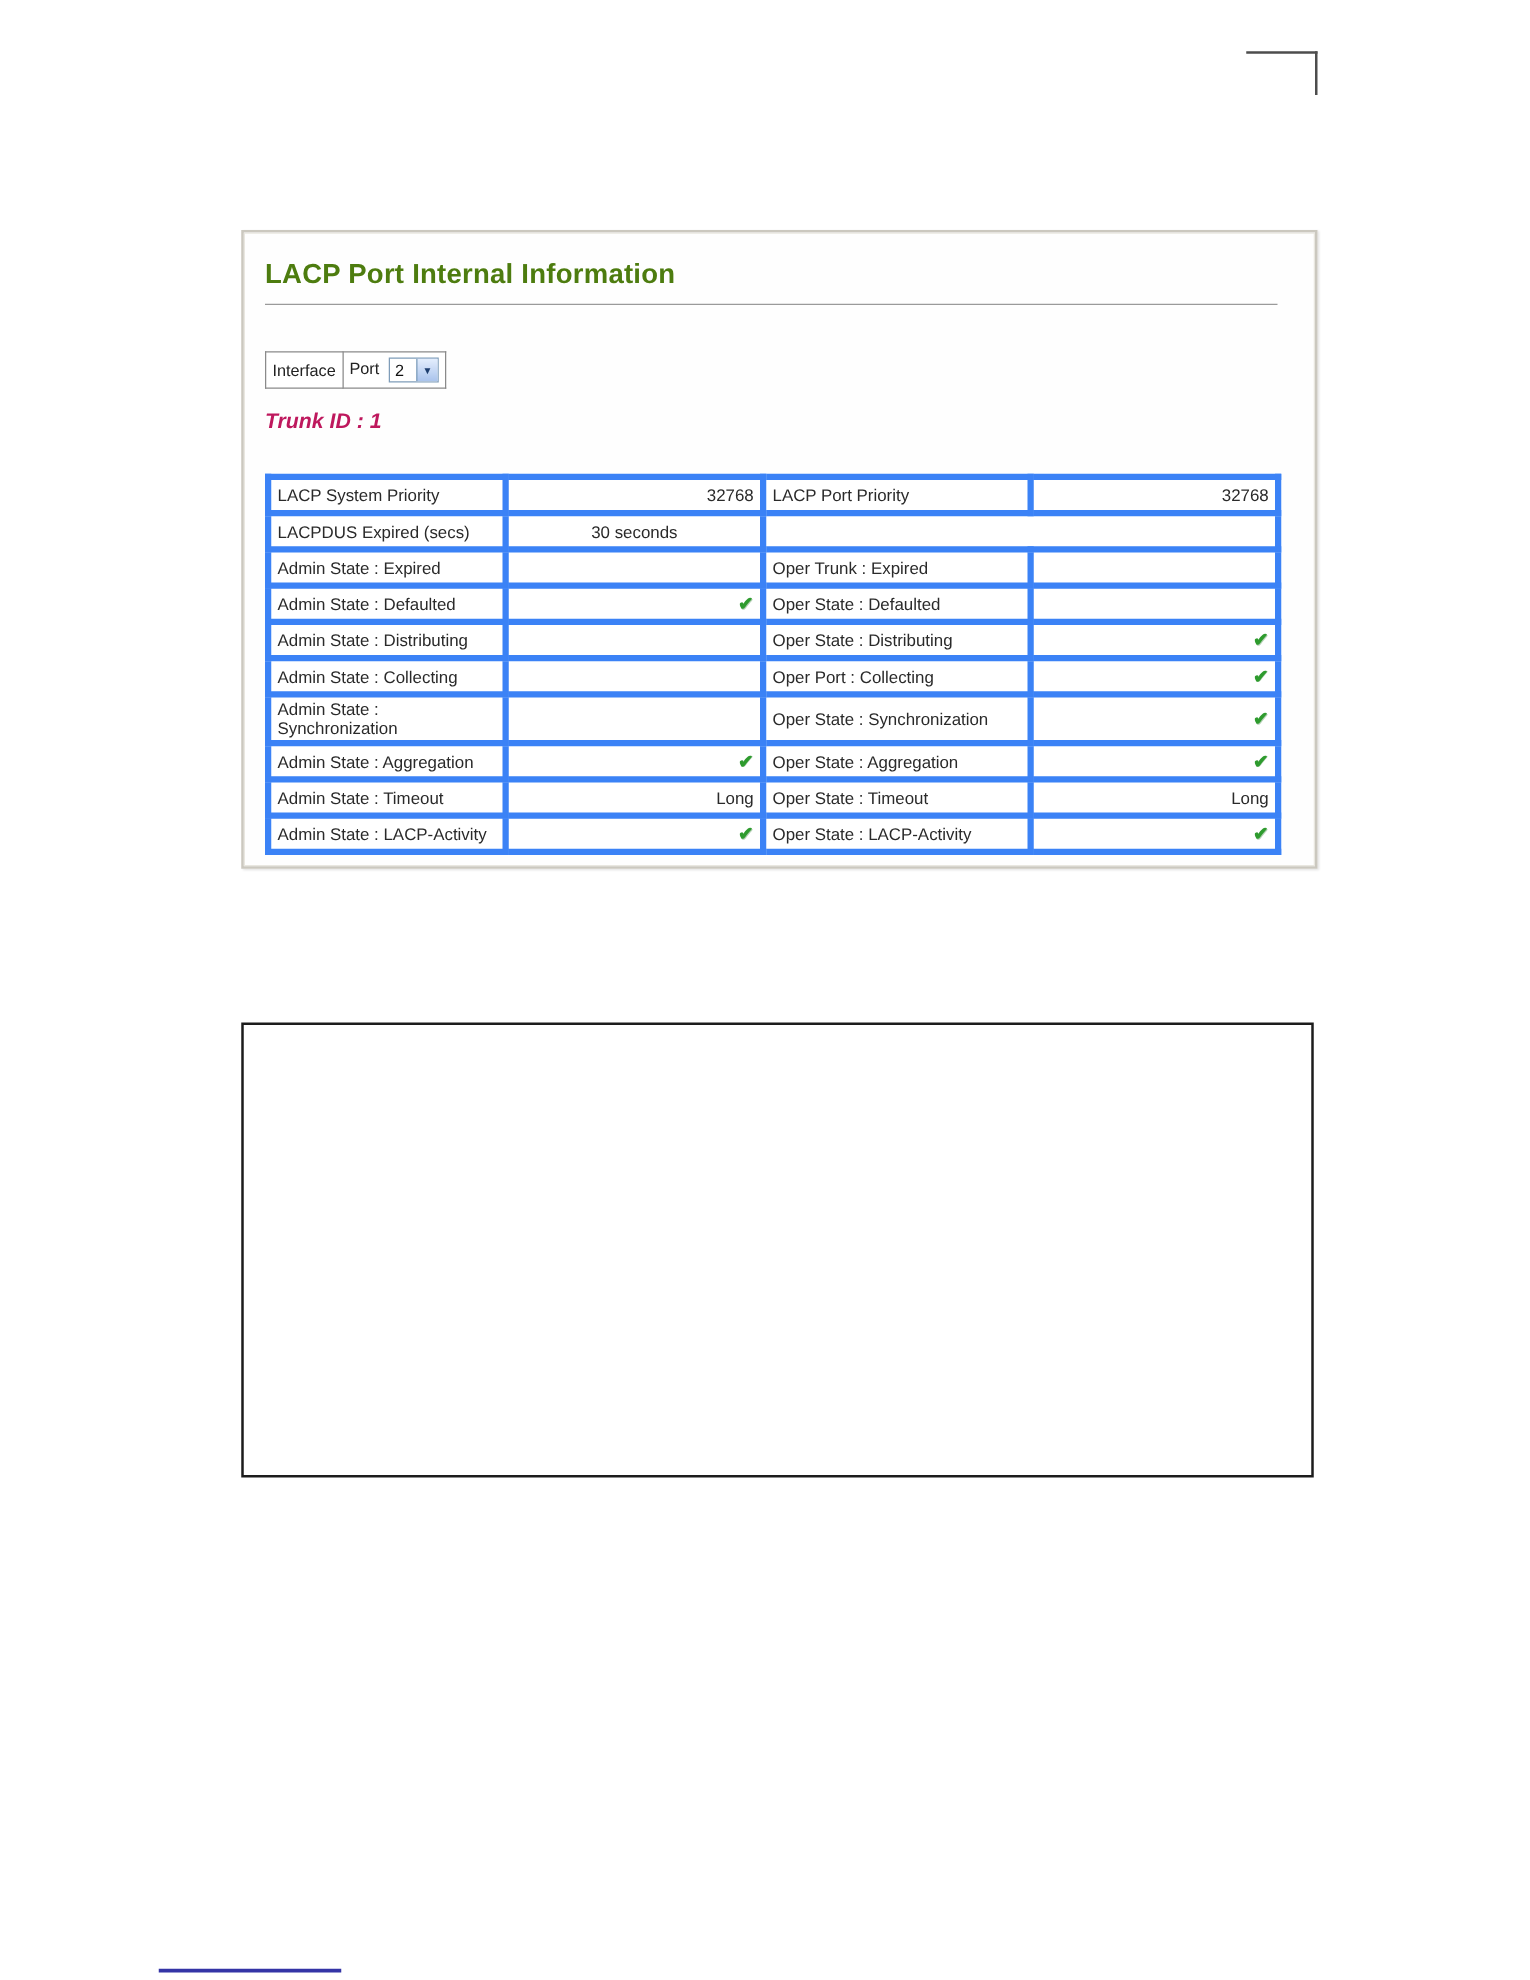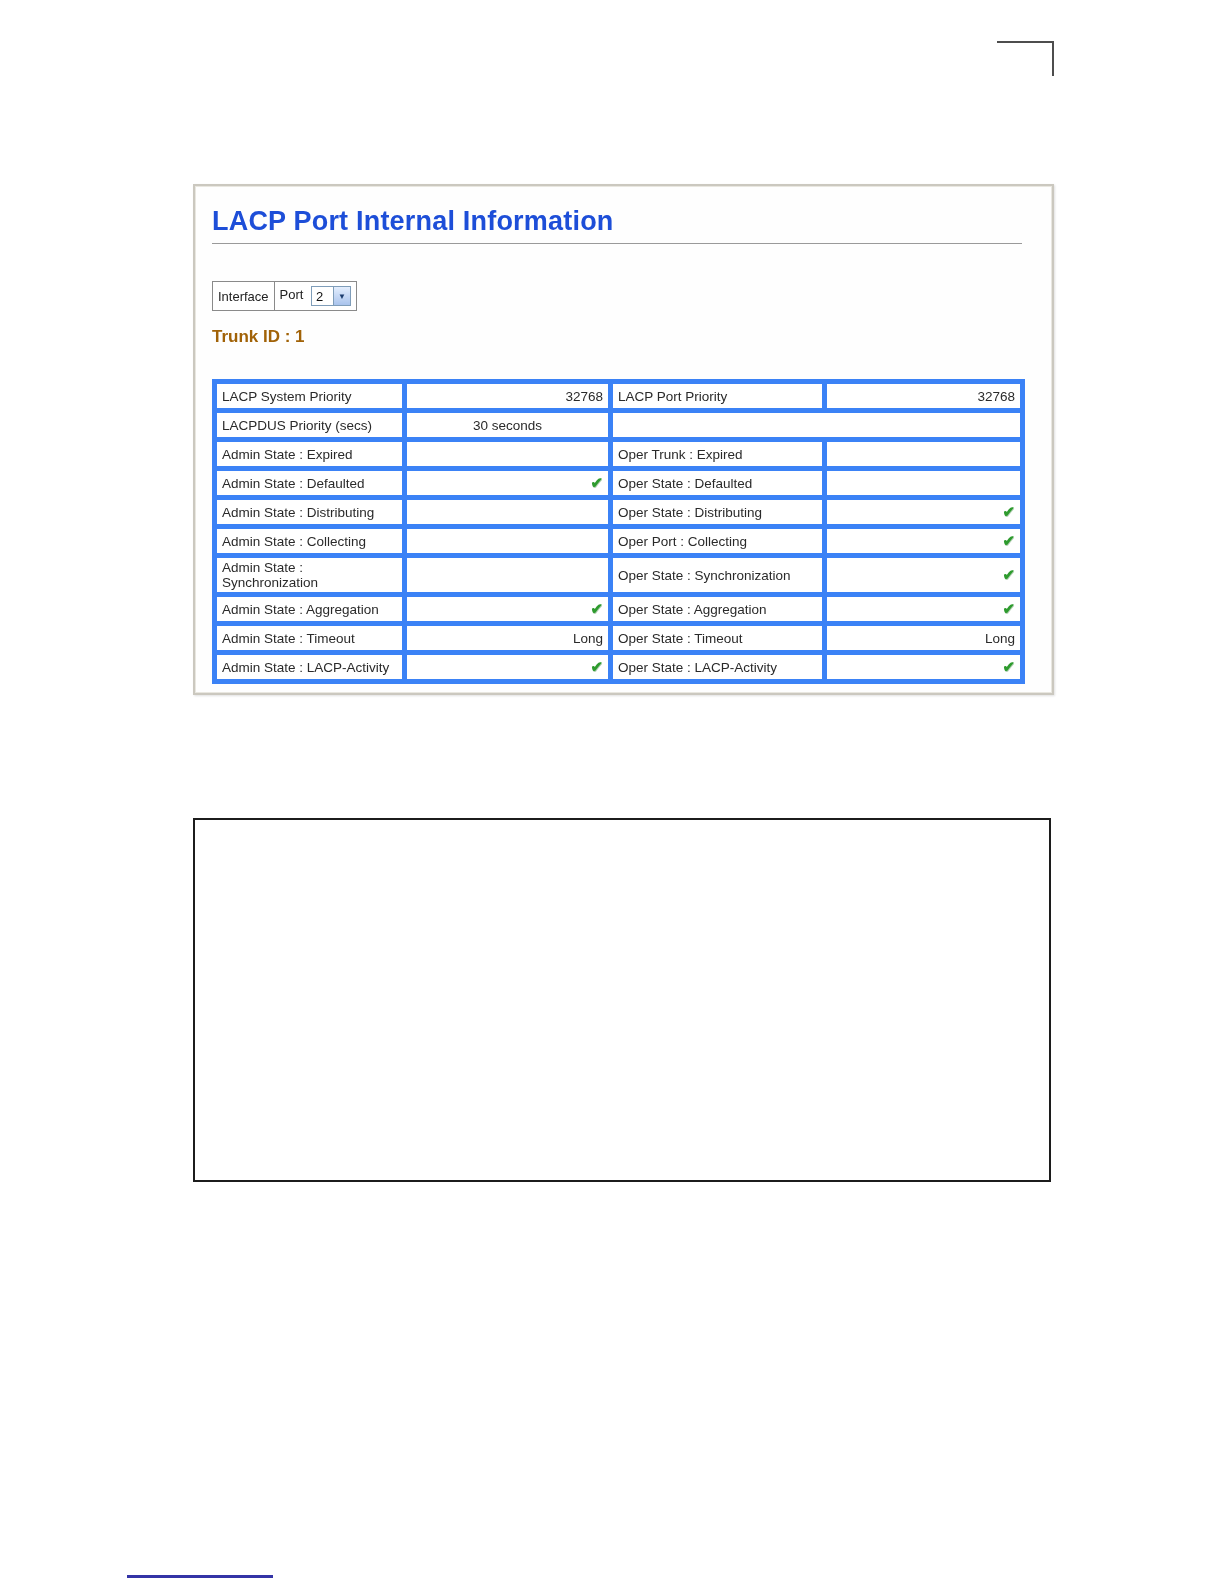--- a/index.html
+++ b/index.html
@@ -18,21 +18,21 @@
   
   .screenshot {
     position:absolute; left:193px; top:184px; width:861px; height:511px;
     background:#fefefe;
     border:2px solid #cbc8bf;
     box-shadow: inset 0 0 0 1px #e9e7e0, 1px 1px 2px rgba(0,0,0,0.12);
     box-sizing:border-box;
   }
   .title {
     position:absolute; left:17px; top:20px; margin:0;
-    font-size:27px; font-weight:bold; color:#1d4ed8; letter-spacing:0.2px;
+    font-size:22px; font-weight:bold; color:#4d7c0f; letter-spacing:0.2px;
   }
   .rule { position:absolute; left:17px; top:57px; width:810px; height:1px; background:#9a9a9a; }
 
   .iface {
     position:absolute; left:17px; top:95px;
     border-collapse:collapse; font-size:13px; color:#222222;padding-left:44px;
   }
   .iface td { border:1px solid #8a8a8a; padding:4px 5px; background:#ffffff; }
   .iface-ctrl { white-space:nowrap; }
 
@@ -45,21 +45,21 @@
   .combo-btn {
     width:16px; height:18px;
     background:linear-gradient(#e4eefd, #a9c3ec);
     border-left:1px solid #7f9db9;
     color:#1c3d6e; font-size:8px;
     display:flex; align-items:center; justify-content:center;
   }
 
   .trunk {
     position:absolute; left:17px; top:141px;
-    font-size:17px; font-weight:bold; color:#a16207;
+    font-size:17px; font-weight:bold; color:#be185d;font-style:italic;
   }
 
   .lacp {
     position:absolute; left:17px; top:193px; width:808px;
     border-collapse:collapse; table-layout:fixed;
     font-size:13.5px; color:#2a2a2a;
     background:#ffffff;
   }
   .lacp td {
     border:5px solid #3b82f6;
@@ -117,21 +117,21 @@
         <col style="width:198px">
       </colgroup>
       <tbody>
           <tr>
             <td>LACP System Priority</td>
             <td style="text-align: right;">32768</td>
             <td>LACP Port Priority</td>
             <td style="text-align: right;">32768</td>
           </tr>
           <tr>
-            <td>LACPDUS Priority (secs)</td>
+            <td>LACPDUS Expired (secs)</td>
             <td style="text-align: center;">30 seconds</td>
             <td colspan="2"></td>
           </tr>
           <tr>
             <td>Admin State : Expired</td>
             <td></td>
             <td>Oper Trunk : Expired</td>
             <td></td>
           </tr>
           <tr>

